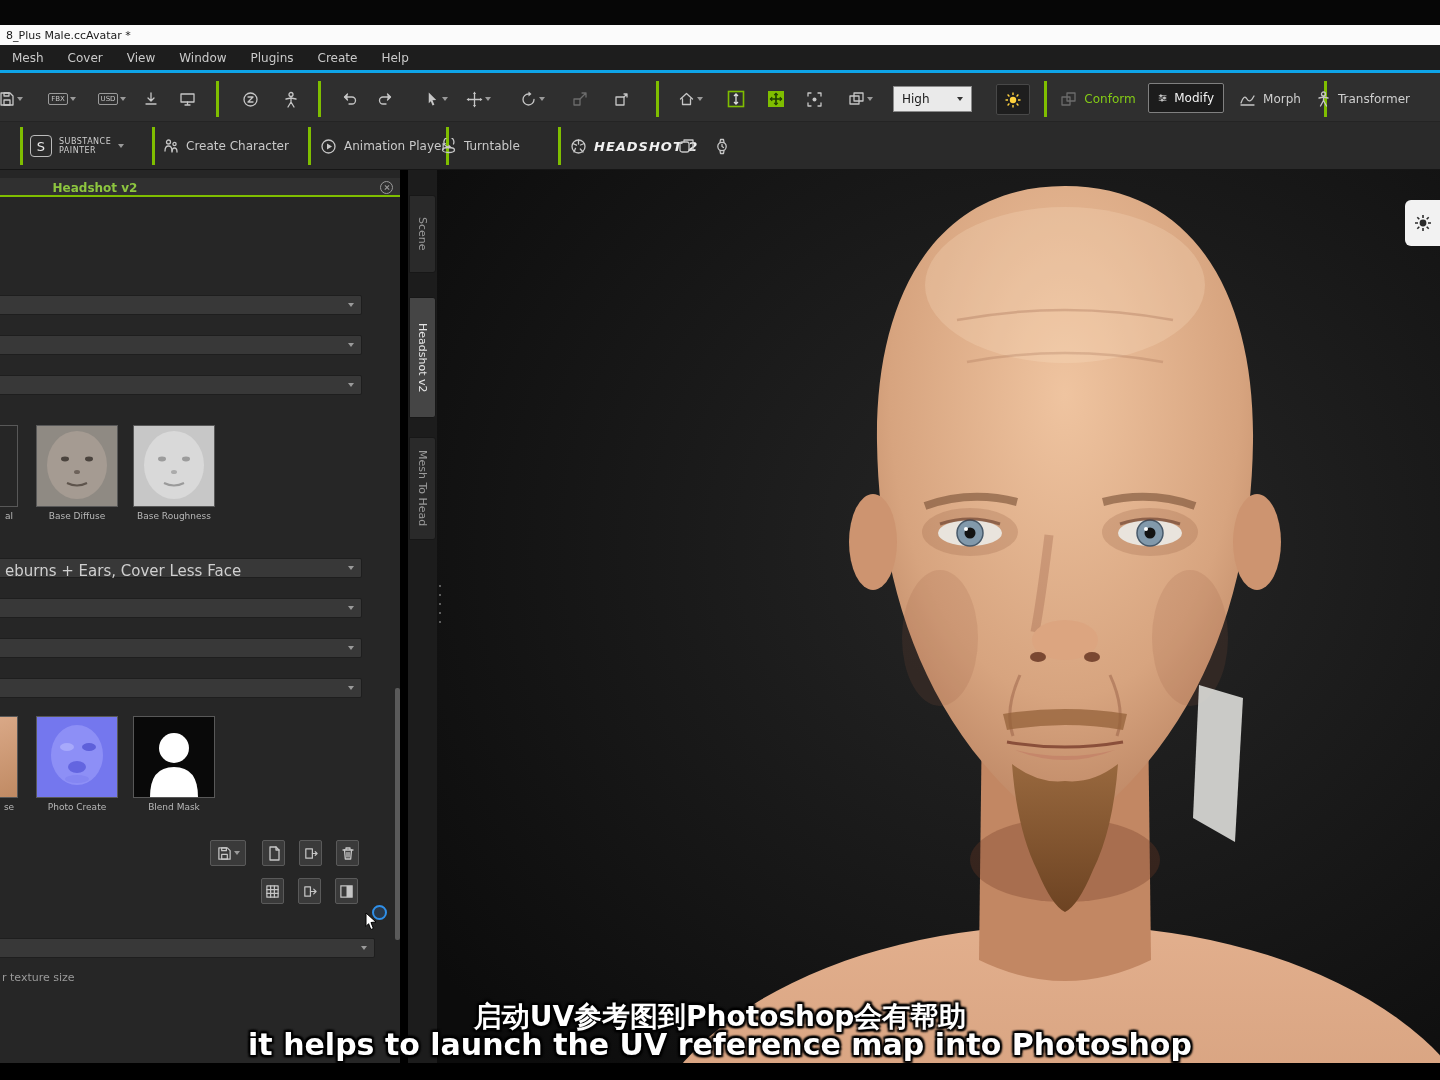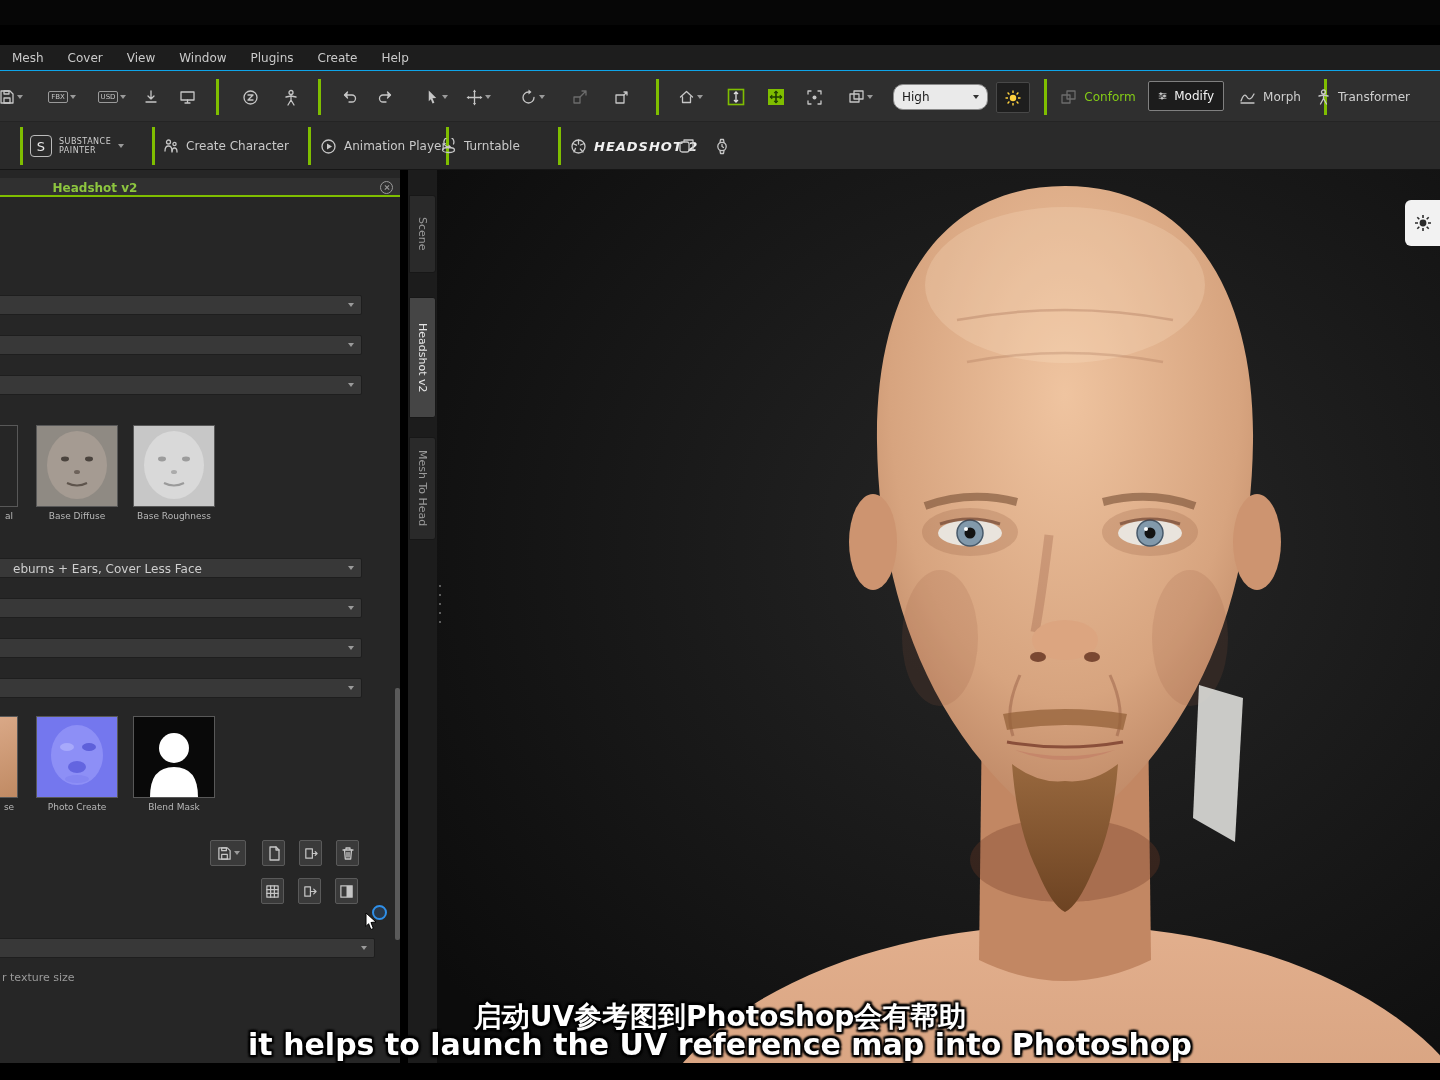--- a/index.html
+++ b/index.html
@@ -7,51 +7,51 @@
 body{font-family:"DejaVu Sans","Liberation Sans",sans-serif}
 .screen{position:relative;width:1440px;height:1080px;background:#000}
 
 
 .top-black{position:absolute;left:0;top:0;width:1440px;height:25px;background:#060606}
 .titlebar{position:absolute;left:0;top:25px;width:1440px;height:20px;background:#fbfbfb;color:#1a1a1a;font-size:11px;display:flex;align-items:center;padding-left:6px}
 .menubar{position:absolute;left:0;top:45px;width:1440px;height:25px;background:#1d1d1d;display:flex;align-items:flex-end}
 .menu-item{color:#cacaca;font-size:12px;padding:0 12px;height:100%;display:flex;align-items:center;cursor:default}
 
 
-.toolbar{position:absolute;left:0;top:70px;width:1440px;height:52px;background:#2f2f2f;border-top:1px solid #0ea5e9;border-bottom:1px solid #242424}
+.toolbar{position:absolute;left:0;top:70px;width:1440px;height:52px;background:#2f2f2f;border-top:3px solid #0ea5e9;border-bottom:1px solid #242424}
 .tbb{position:absolute;top:10px;height:32px;display:flex;align-items:center;justify-content:center;gap:2px;color:#c4c4c4;cursor:default}
 .gsep{position:absolute;top:8px;width:3px;height:36px;background:#7fbe00}
 .caret{width:0;height:0;border-left:3px solid transparent;border-right:3px solid transparent;border-top:4px solid #9a9a9a}
 .caret.dark{border-top-color:#333}
 .badge{font-size:7px;border:1px solid #9a9a9a;border-radius:2px;padding:1px 2px;color:#c6c6c6;letter-spacing:0}
 .ic{stroke:#c6c6c6;fill:none;stroke-width:1.3;stroke-linecap:round;stroke-linejoin:round}
 .ic.dim{stroke:#6c6c6c}
 .tb-label{font-size:12px;color:#cfcfcf;margin-left:5px}
 .tb-label.dim{color:#84cc16}
 .tb-toggle{border:1px solid #808080;background:#1c1c1c;border-radius:2px;height:30px;padding:0 9px}
-.quality{position:absolute;left:893px;top:13px;width:95px;height:26px;background:#eaeaea;border:1px solid #8a8a8a;border-radius:10px;display:flex;align-items:center;justify-content:space-between;padding:0 8px;color:#1a1a1a;font-size:12px}
+.quality{position:absolute;left:893px;top:13px;width:79px;height:26px;background:#eaeaea;border:1px solid #8a8a8a;border-radius:0;display:flex;align-items:center;justify-content:space-between;padding:0 8px;color:#1a1a1a;font-size:12px}
 .sunbtn{position:absolute;left:996px;top:11px;width:34px;height:31px;background:#1e1e1e;border:1px solid #484848;border-radius:2px;display:flex;align-items:center;justify-content:center}
 
 
 .pluginbar{position:absolute;left:0;top:122px;width:1440px;height:48px;background:#2a2a2a;border-bottom:1px solid #161616}
 .pbi{position:absolute;top:0;height:48px;display:flex;align-items:center;gap:7px;color:#c9c9c9;font-size:12px;cursor:default}
 .pgsep{position:absolute;top:5px;width:3px;height:38px;background:#7fbe00}
 .subst-txt{font-size:8px;line-height:9px;color:#cfcfcf;letter-spacing:.5px}
 .hs-logo{font-size:13px;font-weight:bold;font-style:italic;color:#f0f0f0;letter-spacing:1px}
 
 
 .left-panel{position:absolute;left:0;top:170px;width:400px;height:893px;background:#262626;overflow:hidden}
 .panel-header{position:absolute;left:0;top:8px;width:400px;height:19px;background:#303030;border-bottom:2px solid #7fbe00}
 .panel-title{position:absolute;left:40px;top:3px;width:110px;text-align:center;color:#8dc63f;font-size:12px;font-weight:bold}
 .panel-close{position:absolute;right:7px;top:3px;width:13px;height:13px;border:1px solid #9a9a9a;border-radius:50%}
 .panel-close::before,.panel-close::after{content:"";position:absolute;left:2.5px;top:5px;width:6px;height:1.2px;background:#9a9a9a}
 .panel-close::before{transform:rotate(45deg)}
 .panel-close::after{transform:rotate(-45deg)}
 .dd{position:absolute;height:20px;background:#383838;border:1px solid #1e1e1e;border-radius:2px;display:flex;align-items:center;justify-content:flex-end;padding-right:7px}
-.dd-text{position:absolute;left:22px;top:3px;font-size:12px;color:#cfcfcf;white-space:nowrap}
+.dd-text{position:absolute;left:14px;top:3px;font-size:15px;color:#cfcfcf;white-space:nowrap}
 .thumb{position:absolute;width:82px;height:82px;border:1px solid #585858;overflow:hidden}
 .thumb-label{position:absolute;font-size:9px;color:#b8b8b8;text-align:center;white-space:nowrap}
 .pbtn{position:absolute;width:23px;height:26px;background:#3a3a3a;border:1px solid #5a5a5a;border-radius:2px;display:flex;align-items:center;justify-content:center;gap:2px}
 .scroll-thumb{position:absolute;left:395px;top:518px;width:5px;height:252px;background:#5a5a5a;border-radius:2px}
 .texture-note{position:absolute;left:2px;top:801px;font-size:11px;color:#9a9a9a}
 
 
 .vtabs{position:absolute;left:408px;top:170px;width:29px;height:893px;background:#1c1c1c}
 .vtab{position:absolute;left:1px;width:27px;writing-mode:vertical-rl;display:flex;align-items:center;justify-content:center;font-size:11px;color:#9a9a9a;background:#2a2a2a;border:1px solid #171717;border-radius:0 3px 3px 0;cursor:default}
 .vtab.active{background:#454545;color:#e6e6e6}
@@ -73,20 +73,23 @@
 .sub-en{top:1027px;font-size:30px}
 .bottom-black{position:absolute;left:0;top:1063px;width:1440px;height:17px;background:#000}
 </style>
 </head>
 <body>
 
 <div class="screen">
 
   <div class="top-black"></div>
 
+  <div class="titlebar">
+    <span>8_Plus Male.ccAvatar *</span>
+  </div>
 
   <div class="menubar">
     <span class="menu-item">Mesh</span>
     <span class="menu-item">Cover</span>
     <span class="menu-item">View</span>
     <span class="menu-item">Window</span>
     <span class="menu-item">Plugins</span>
     <span class="menu-item">Create</span>
     <span class="menu-item">Help</span>
   </div>

